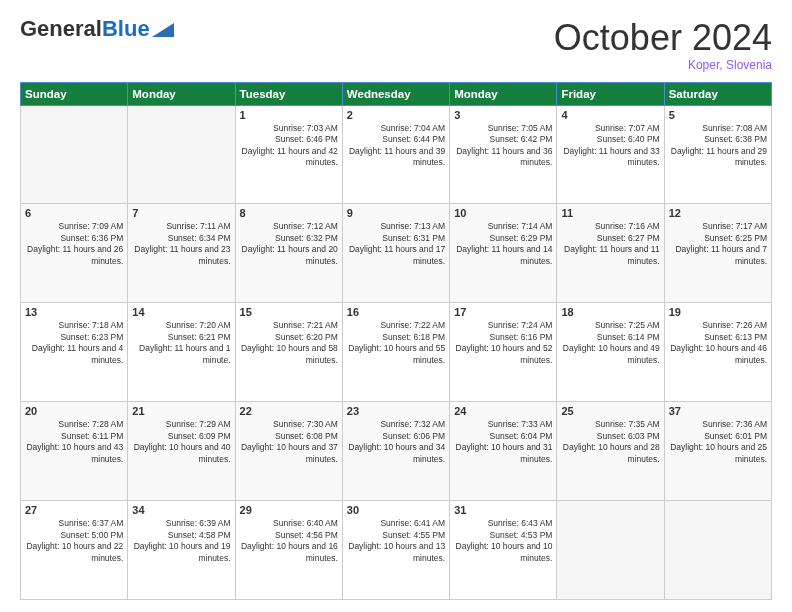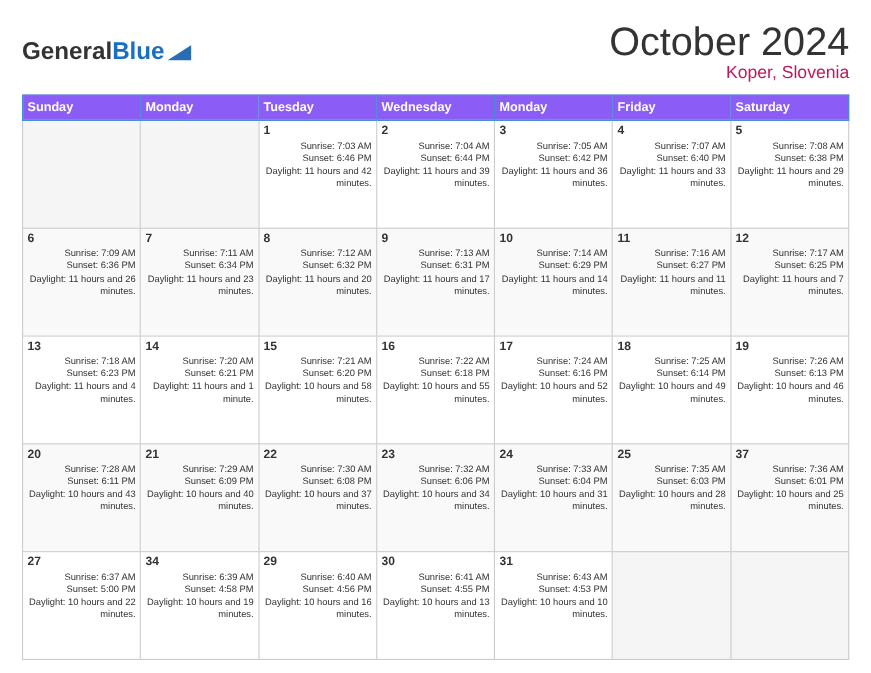--- a/index.html
+++ b/index.html
@@ -13,21 +13,21 @@
     .page {
       width: 792px;
       height: 612px;
       padding: 18px 20px 12px 20px;
       display: flex;
       flex-direction: column;
     }
     .header {
       display: flex;
       justify-content: space-between;
-      align-items: center;
+      align-items: flex-start;
       margin-bottom: 10px;
     }
     .logo {
       display: flex;
       flex-direction: column;
       align-items: flex-start;
     }
     .logo-text {
       font-size: 22px;
       font-weight: bold;
@@ -42,31 +42,31 @@
     .title-block {
       text-align: right;
     }
     .month-title {
       font-size: 36px;
       font-weight: 300;
       color: #333;
       line-height: 1.1;
     }
     .location {
-      font-size: 16px;
-      color: #be185d;
+      font-size: 12px;
+      color: #8b5cf6;
     }
     .calendar {
       flex: 1;
       border-collapse: collapse;
       width: 100%;
       table-layout: fixed;
     }
     .calendar th {
-      background: #8b5cf6;
+      background: #15803d;
       color: #fff;
       font-size: 11.5px;
       font-weight: bold;
       padding: 5px 4px;
       text-align: left;
       border: 1px solid #4a8dd5;
       margin-top: 33px;
     }
     .calendar td {
       border: 1px solid #ccc;

